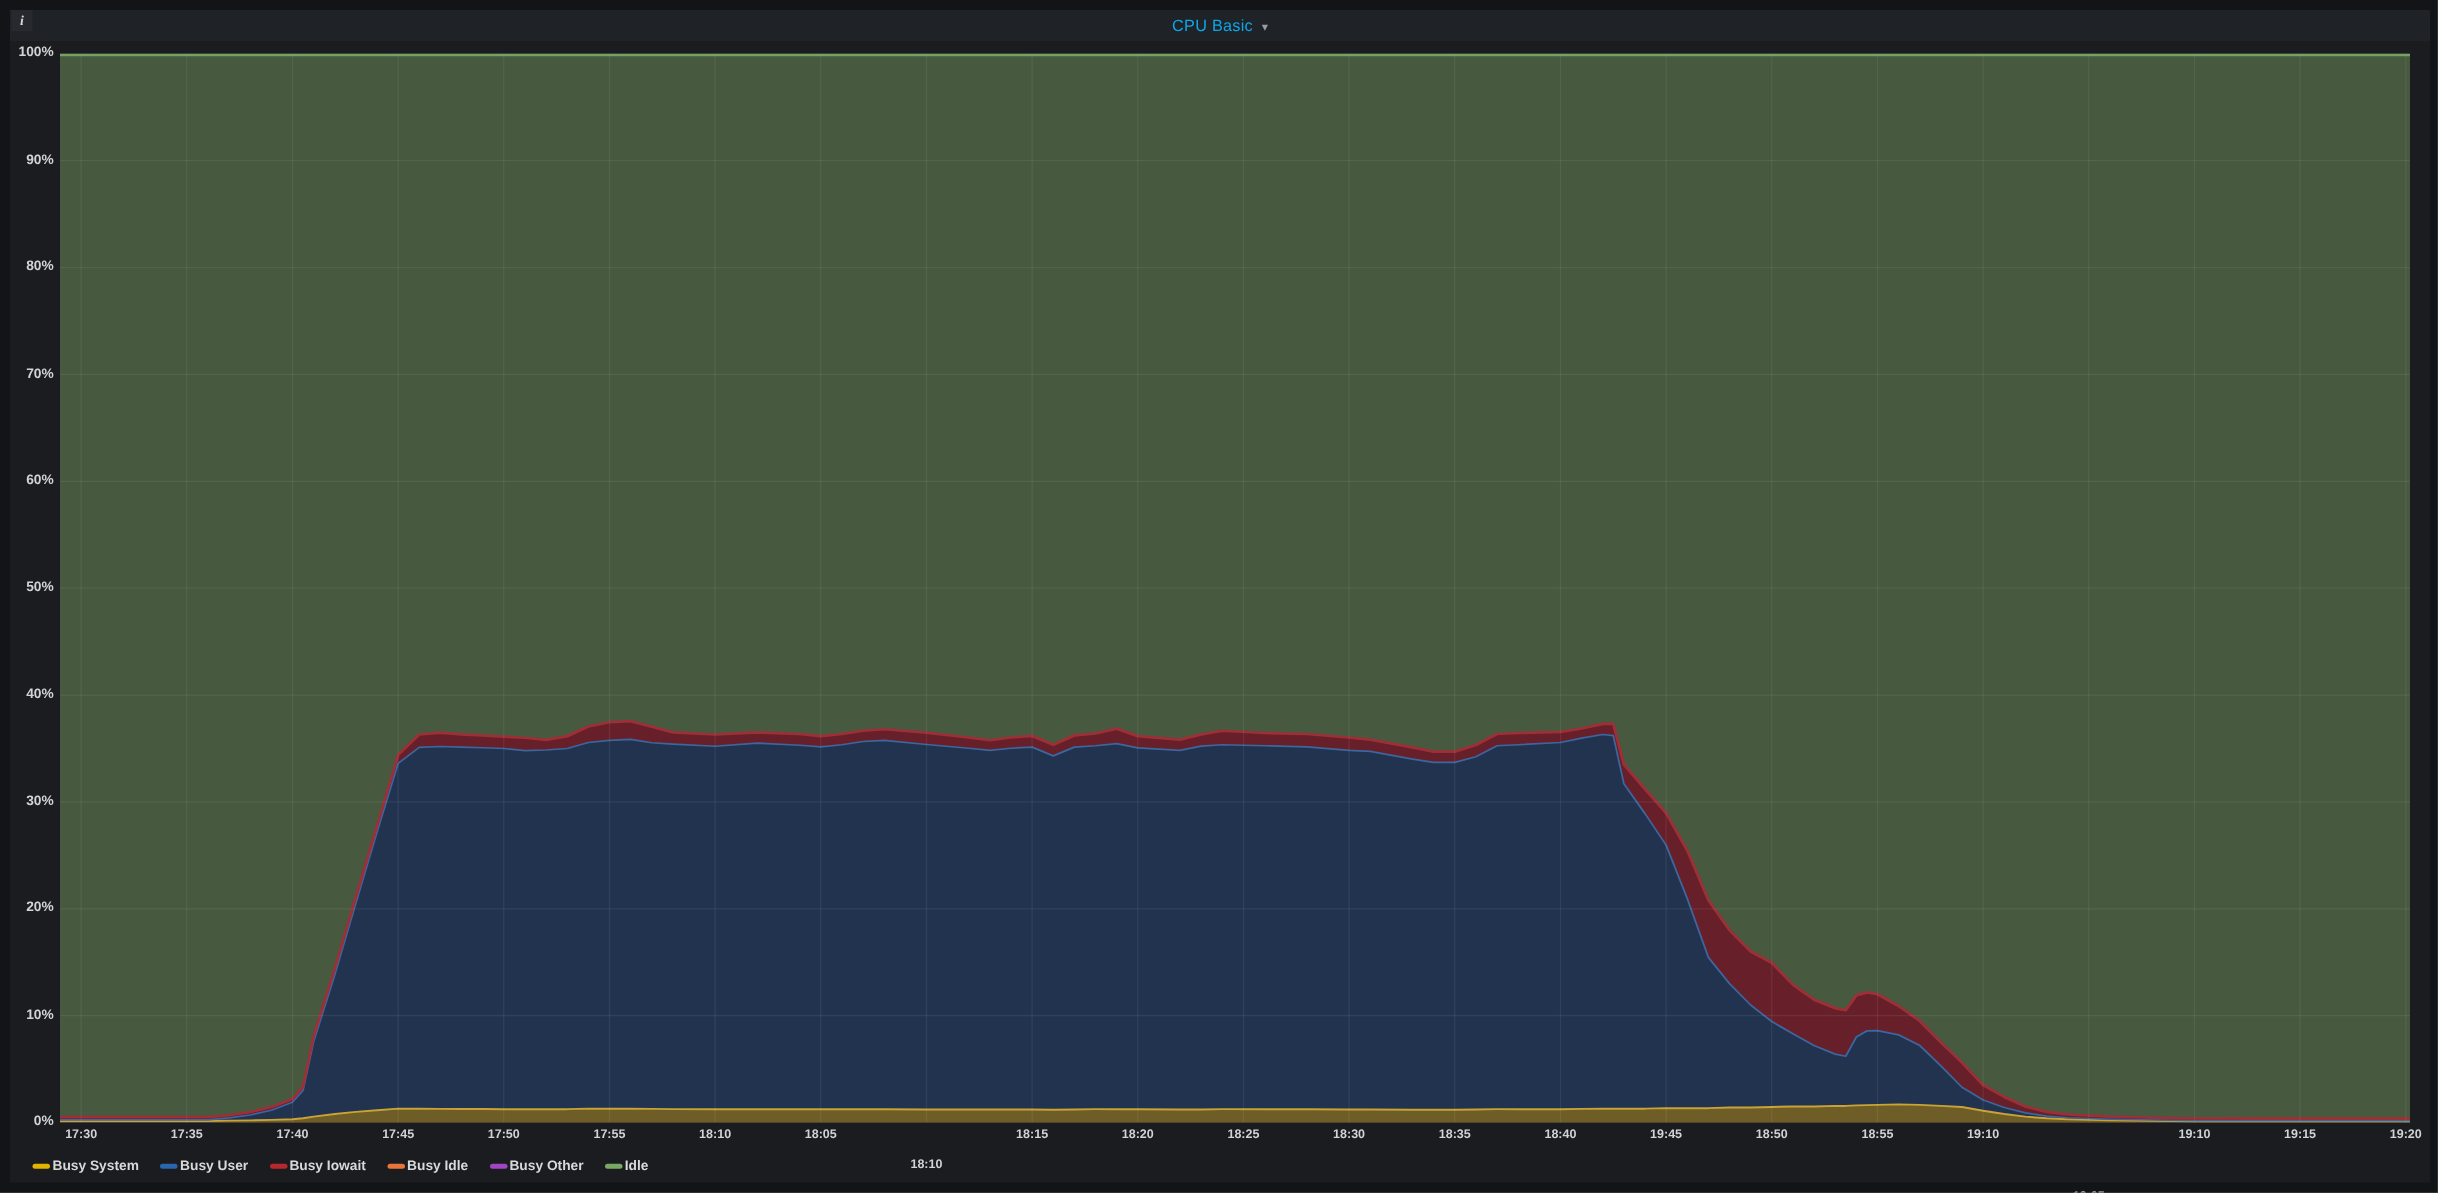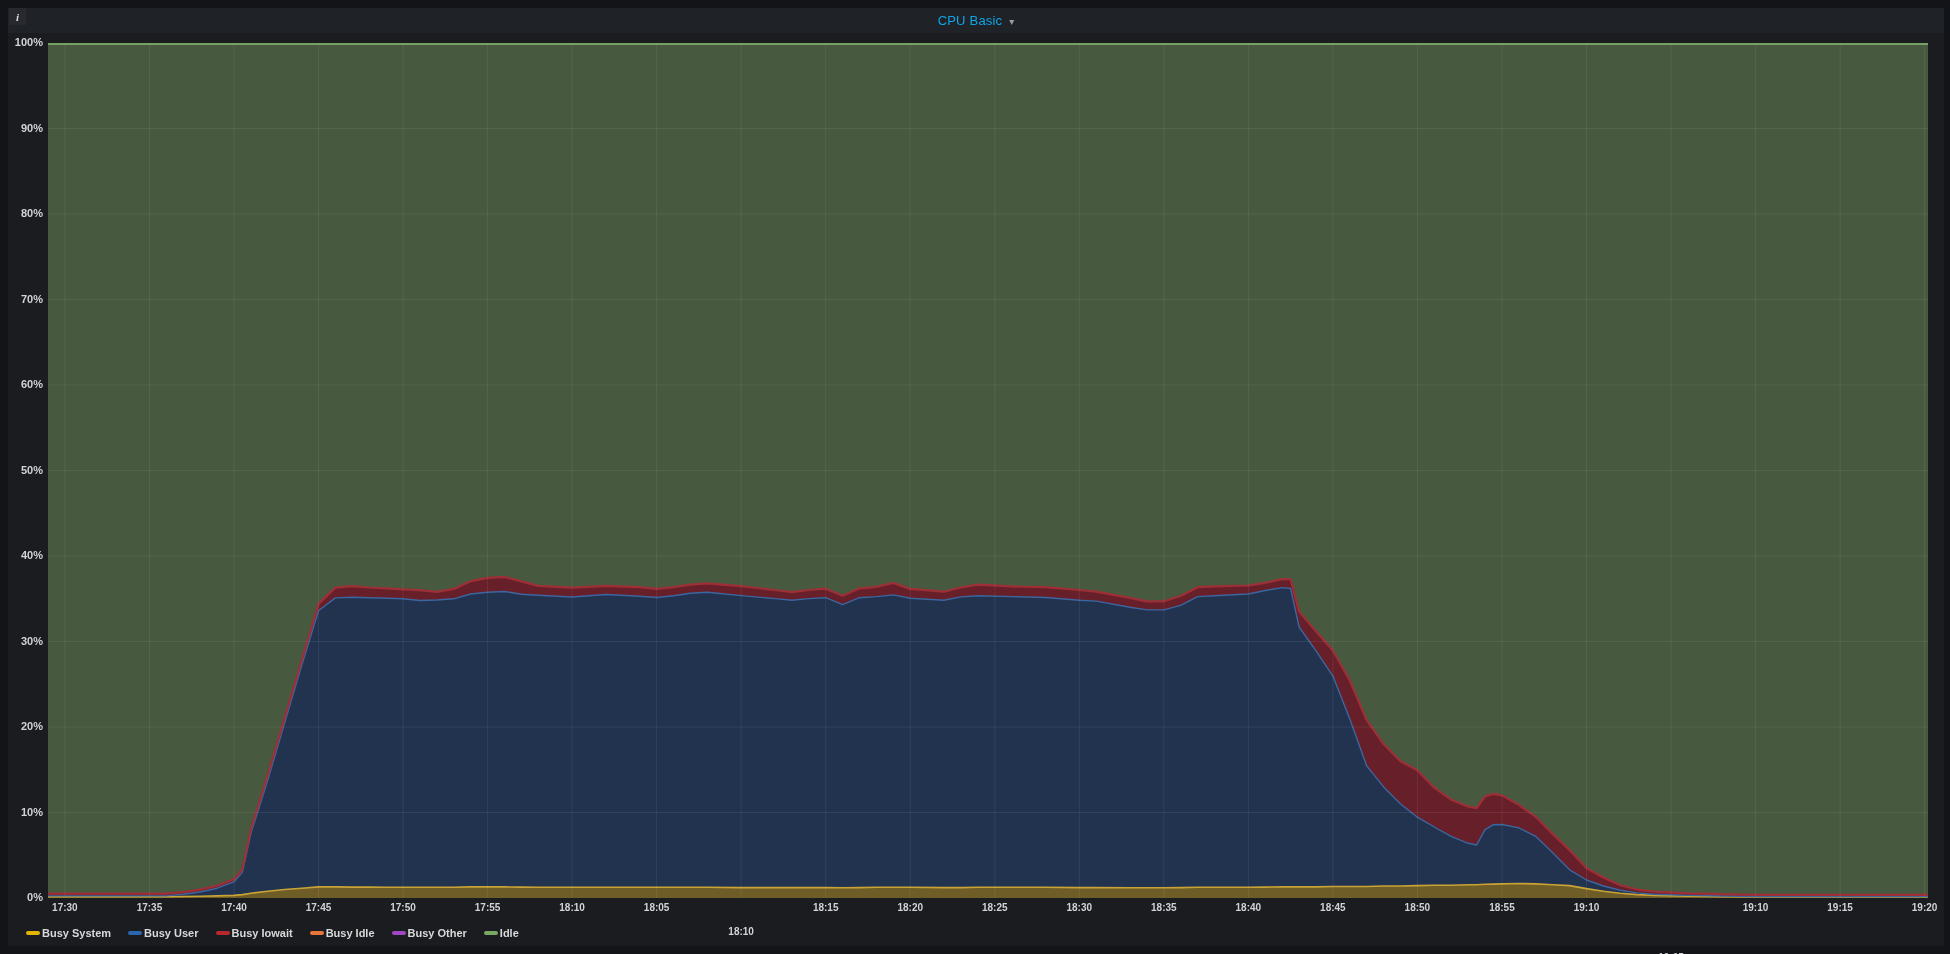--- a/index.html
+++ b/index.html
@@ -125,21 +125,21 @@
     <div class="xlab" style="left: 457.568px; top: 902px;">17:55</div>
     <div class="xlab" style="left: 542.101px; top: 902px;">18:10</div>
     <div class="xlab" style="left: 626.633px; top: 902px;">18:05</div>
     <div class="xlab" style="left: 711.165px; top: 902px; margin-top: 24px;">18:10</div>
     <div class="xlab" style="left: 795.698px; top: 902px;">18:15</div>
     <div class="xlab" style="left: 880.23px; top: 902px;">18:20</div>
     <div class="xlab" style="left: 964.763px; top: 902px;">18:25</div>
     <div class="xlab" style="left: 1049.29px; top: 902px;">18:30</div>
     <div class="xlab" style="left: 1133.83px; top: 902px;">18:35</div>
     <div class="xlab" style="left: 1218.36px; top: 902px;">18:40</div>
-    <div class="xlab" style="left: 1302.89px; top: 902px;">18:45</div>
+    <div class="xlab" style="left: 1302.89px; top: 902px;">19:45</div>
     <div class="xlab" style="left: 1387.42px; top: 902px;">18:50</div>
     <div class="xlab" style="left: 1471.96px; top: 902px;">18:55</div>
     <div class="xlab" style="left: 1556.49px; top: 902px;">19:10</div>
     <div class="xlab" style="left: 1641.02px; top: 952px; text-align: center;">19:05</div>
     <div class="xlab" style="left: 1725.55px; top: 902px;">19:10</div>
     <div class="xlab" style="left: 1810.09px; top: 902px;">19:15</div>
     <div class="xlab" style="left: 1894.62px; top: 902px;">19:20</div>
   </div>
 <div id="legend">
     <div class="legend-item">

